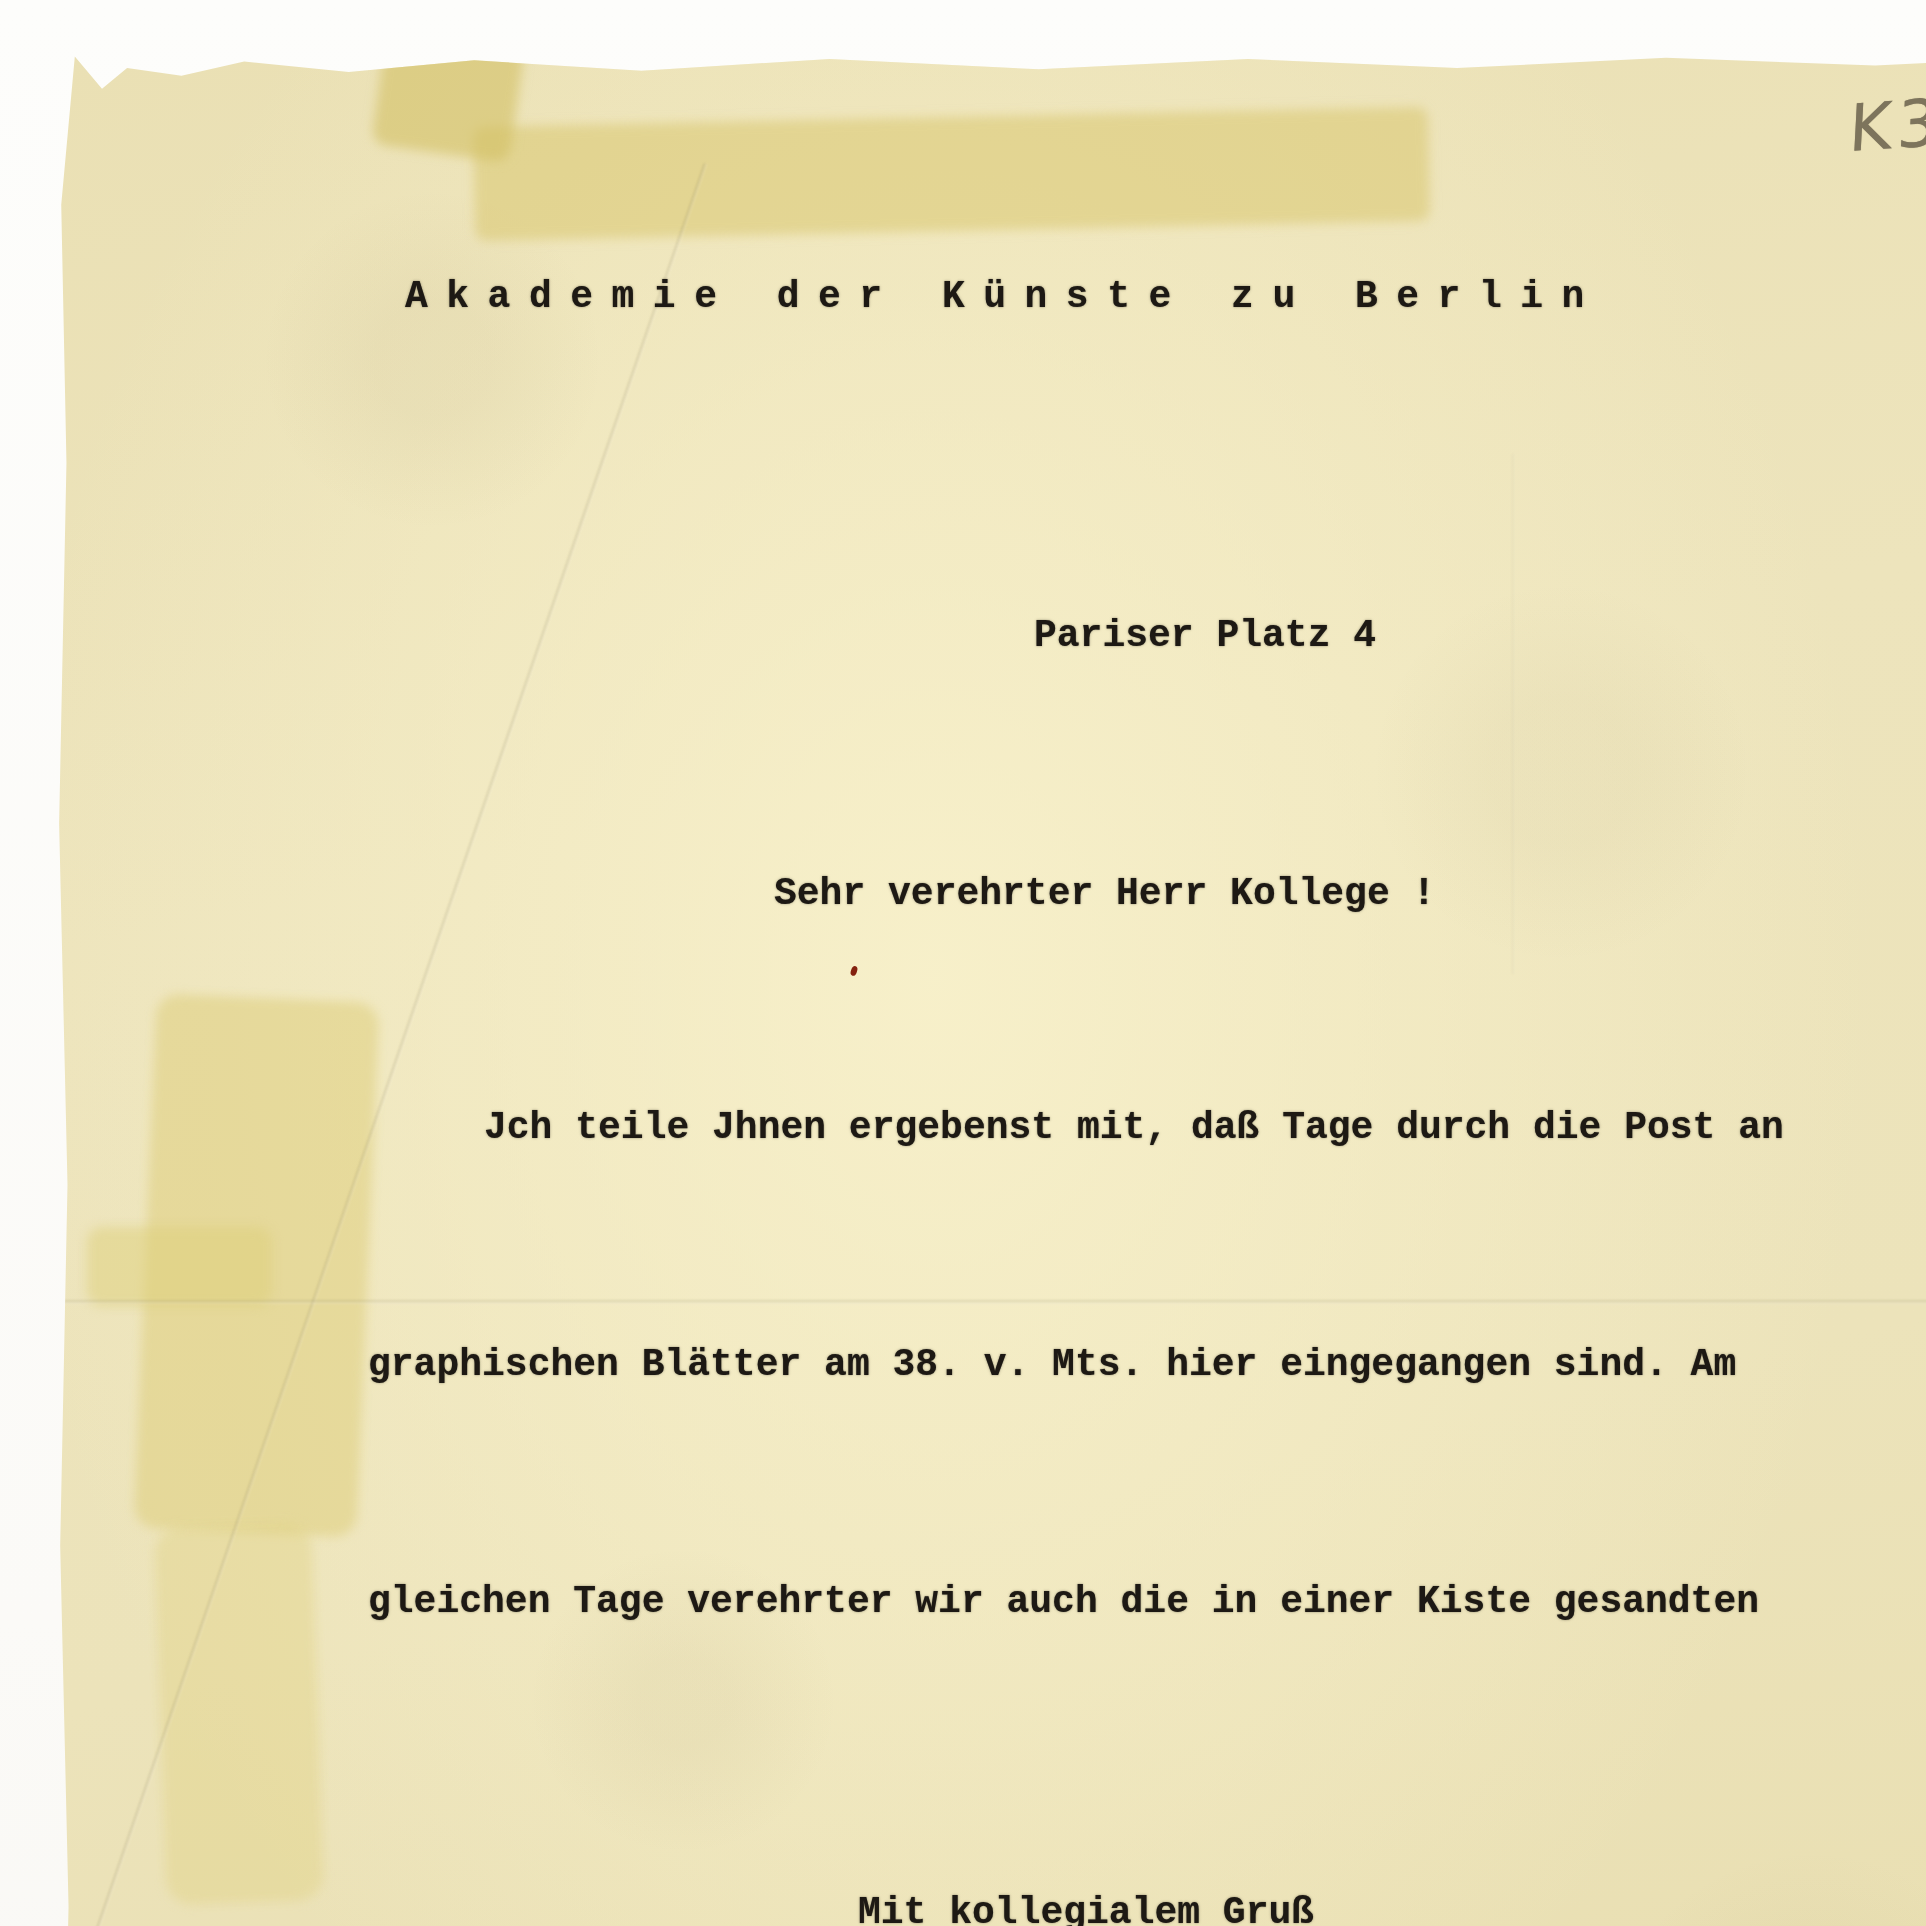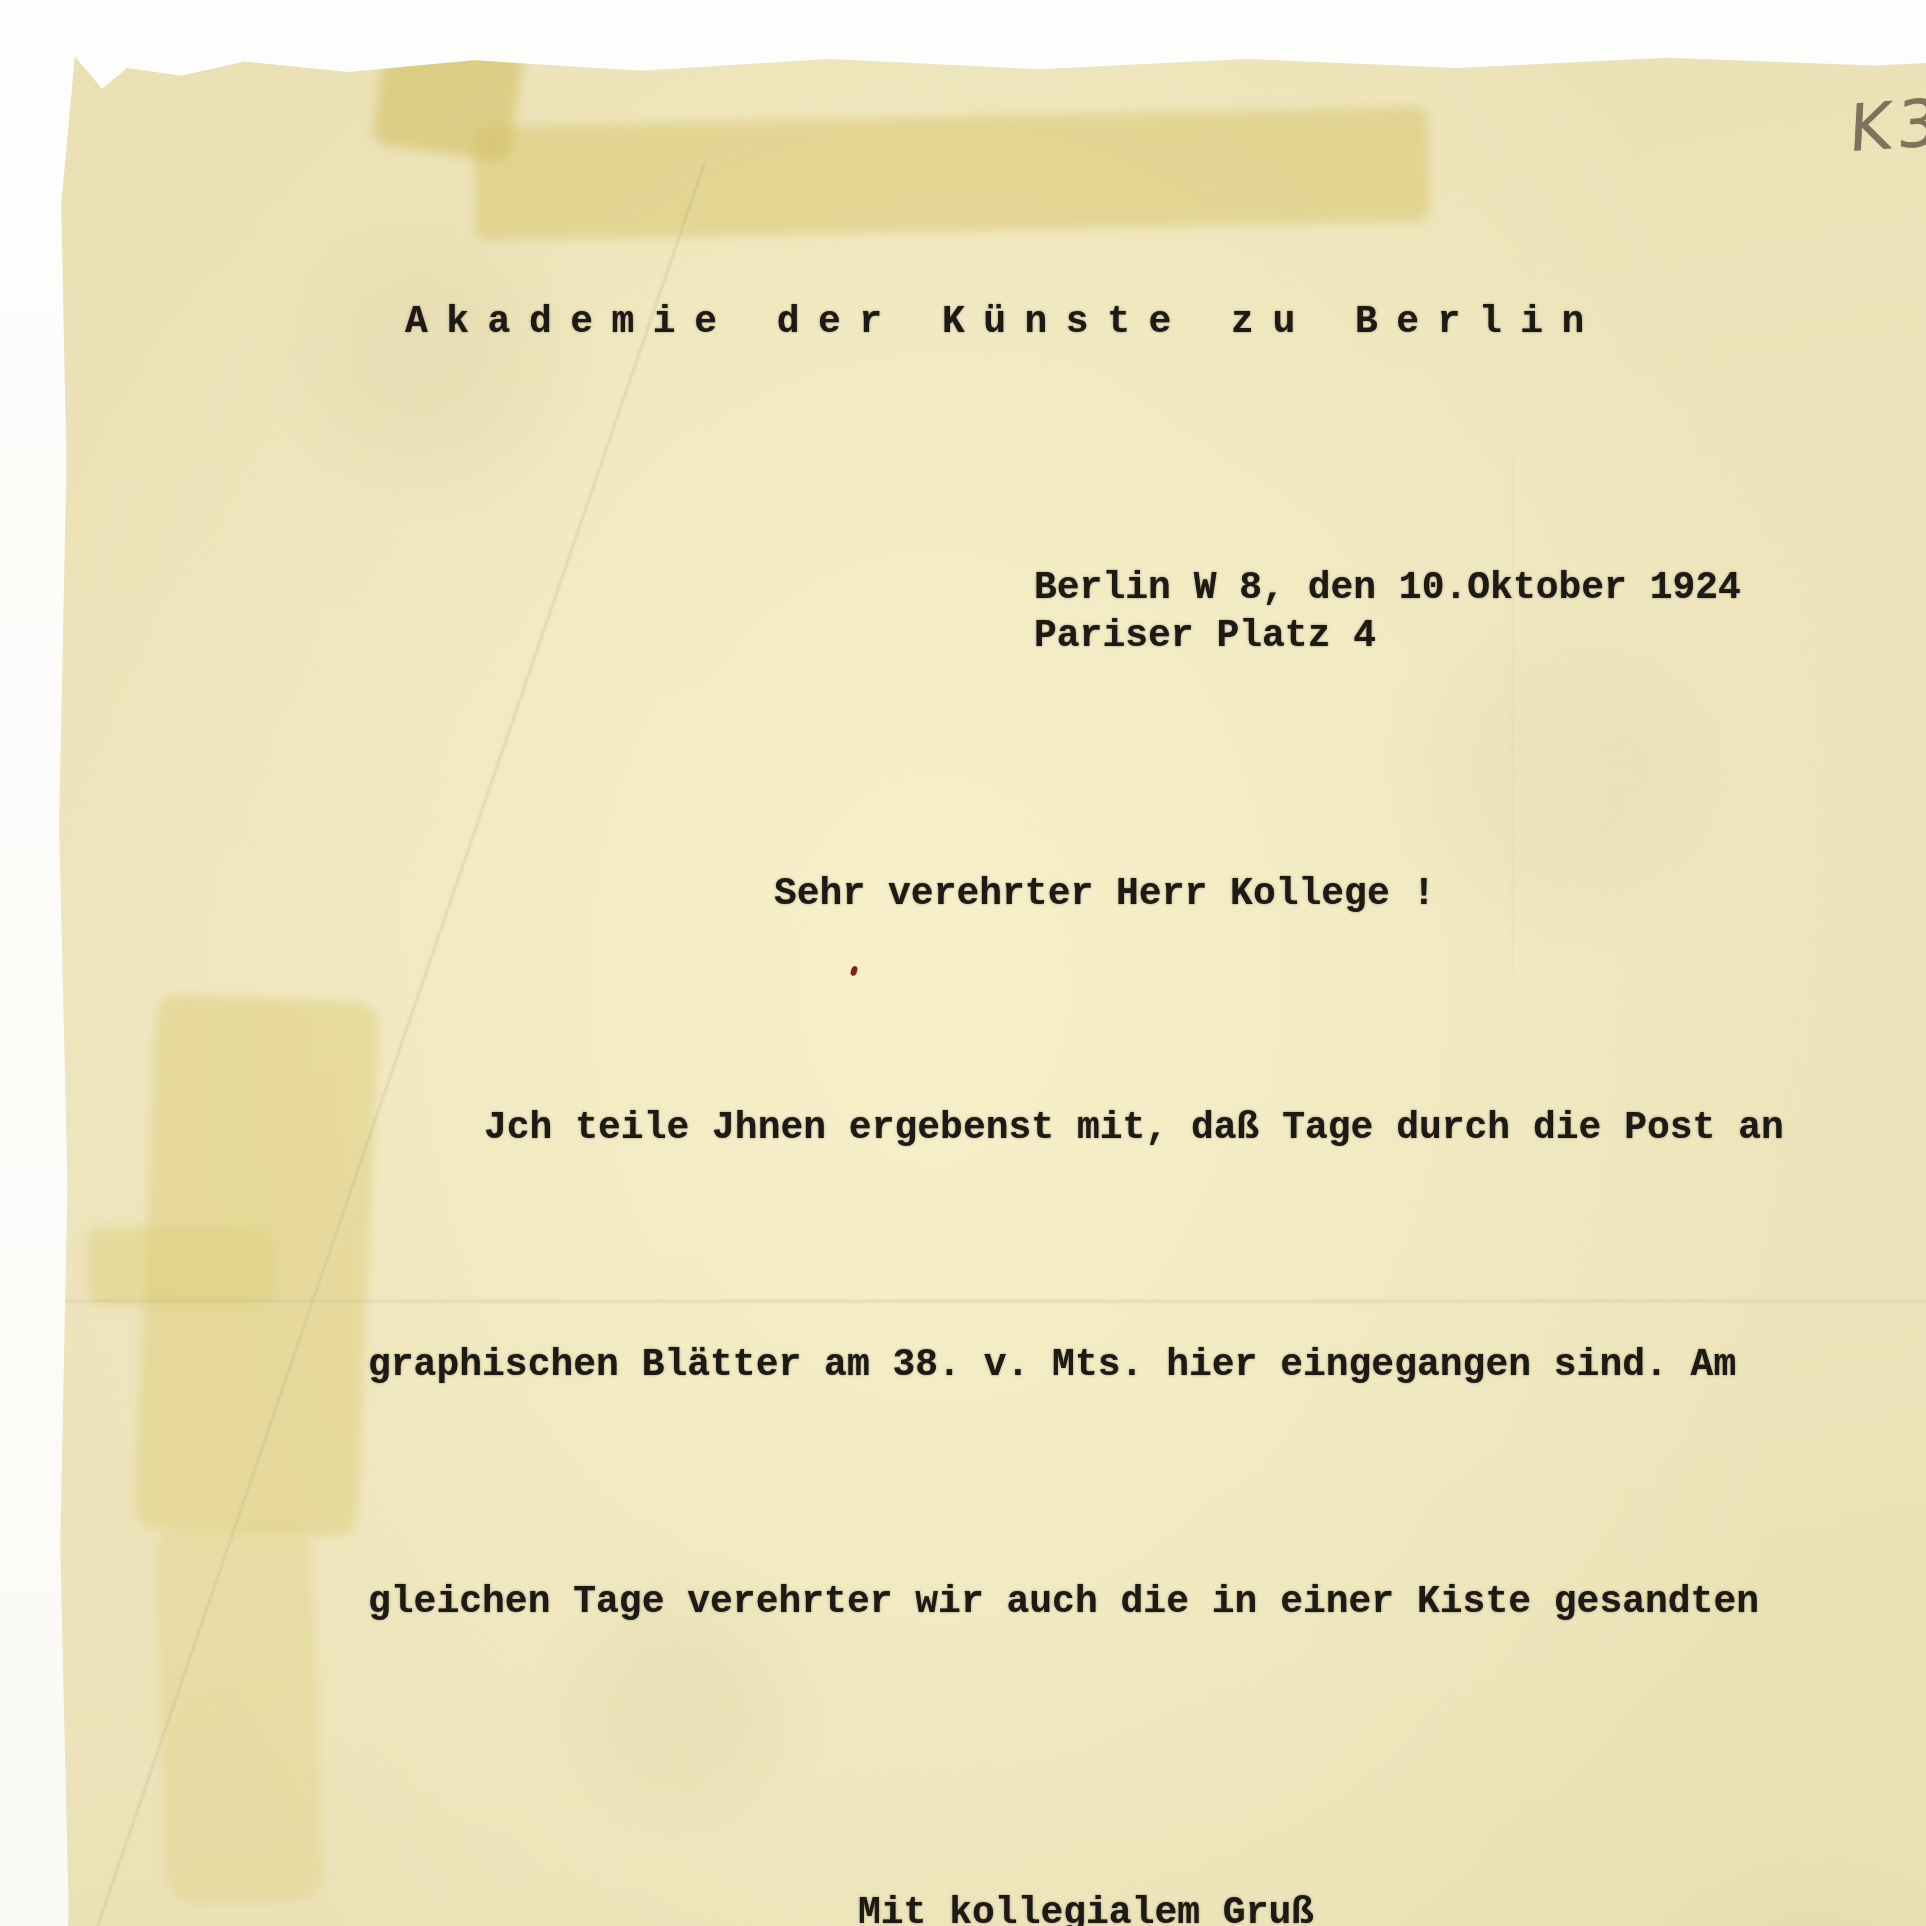--- a/index.html
+++ b/index.html
@@ -55,21 +55,21 @@
     filter:blur(0.8px);}
   .crease-vert{left:1456px;top:404px;width:2.3px;height:520px;
     background:linear-gradient(to right,rgba(120,108,62,.12),rgba(255,255,245,.18));
     filter:blur(0.8px);}
   
   .typed{
     position:absolute;color:#1d1914;font-weight:700;
     font-size:38px;line-height:79px;white-space:pre;
     text-shadow:0 0 1.2px rgba(30,25,15,.55), 0 0 3.5px rgba(30,25,15,.18);
   }
-  .letterhead{left:405px;top:270px;letter-spacing:18.5px;line-height:54px;margin-top:25px;}
+  .letterhead{left:405px;top:270px;letter-spacing:18.5px;line-height:54px;}
   .dateblock{left:1034px;top:564px;line-height:48px;}
   .salutation{left:774px;top:867px;line-height:54px;}
   .bodyblock{left:368px;top:930px;line-height:79px;}
   .indent{padding-left:116px;}
   .close-greeting{left:858px;top:1886px;line-height:54px;}
   
   .catalog{
     position:absolute;left:1849px;top:83px;
     font-family:"DejaVu Sans",sans-serif;font-size:65px;color:#6e6550;
     letter-spacing:5.4px;transform:rotate(-4deg) skewX(-7deg);
@@ -92,21 +92,21 @@
     <div class="tape tape-left-low"></div>
     <div class="crease crease-diag"></div>
     <div class="crease crease-horiz"></div>
     <div class="crease crease-vert"></div>
   </div>
 
   <div class="catalog">K3512</div>
 
   <div class="typed letterhead">Akademie der Künste zu Berlin</div>
 
-  <div class="typed dateblock"><span>Berlin W 8, den 10.Oktober 1924</span><br><span>Pariser Platz 4</span></div>
+  <div class="typed dateblock"><br><span>Pariser Platz 4</span></div>
 
   <div class="typed salutation">Sehr verehrter Herr Kollege !</div>
 
   <div class="ink-dot"></div>
 
   <div class="typed bodyblock">
     <div class="indent">Jch teile Jhnen ergebenst mit, daß Tage durch die Post an</div>
     <div>graphischen Blätter am 38. v. Mts. hier eingegangen sind. Am</div>
     <div>gleichen Tage verehrter wir auch die in einer Kiste gesandten</div>
     

